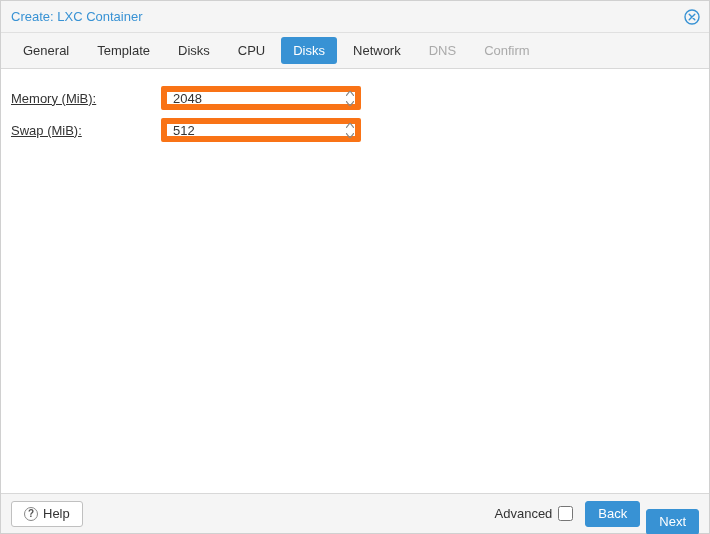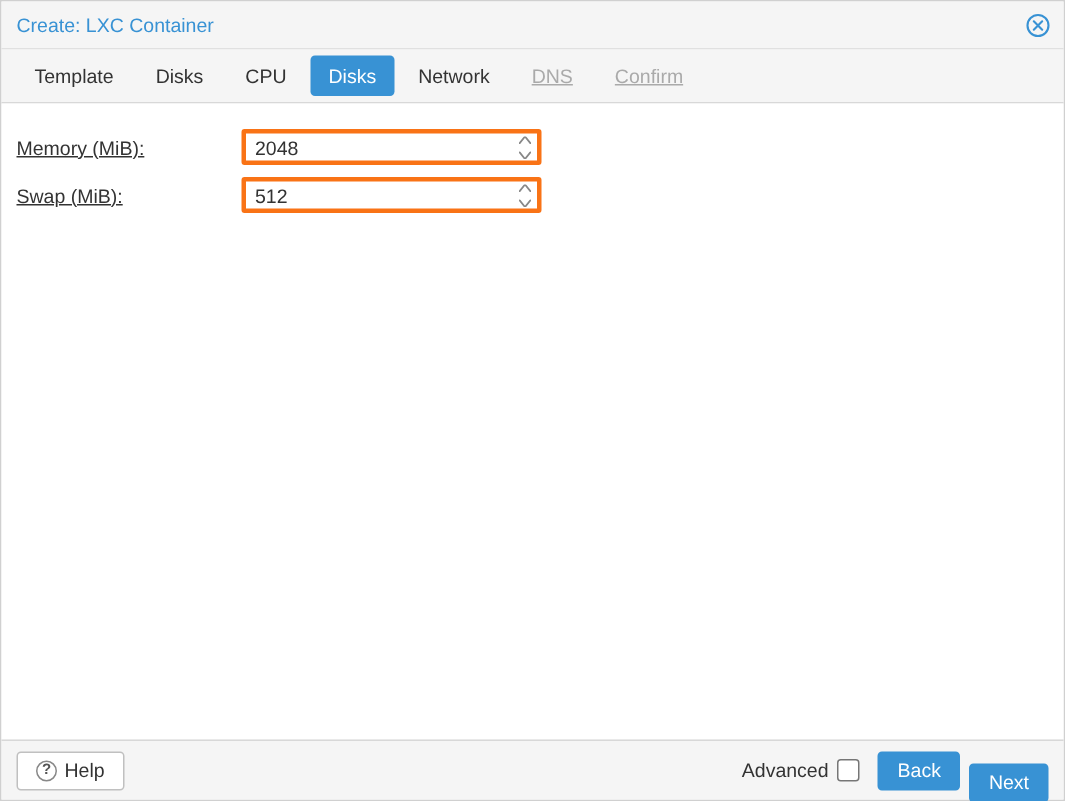--- a/index.html
+++ b/index.html
@@ -55,21 +55,20 @@
     cursor: pointer;
     user-select: none;
   }
   .tab.active {
     background: #3892d4;
     color: #fff;
   }
   .tab.disabled {
     color: #aaa;
     cursor: default;
-    text-decoration: underline;
   }
   .content {
     flex: 1;
     padding: 14px 10px;
     background: #fff;
   }
   .form-row {
     display: flex;
     align-items: center;
     height: 30px;
@@ -83,21 +82,21 @@
   }
   .spinner {
     width: 200px;
     height: 24px;
     position: relative;
     display: flex;
   }
   .spinner input {
     width: 100%;
     height: 24px;
-    border: 3px solid #f97316;
+    border: 6px solid #f97316;
     border-radius: 2px;
     padding: 2px 24px 2px 6px;
     font-size: 13px;
     font-family: inherit;
     color: #333;
     outline: none;
   }
   .spinner .arrows {
     position: absolute;
     right: 1px; top: 1px; bottom: 1px;
@@ -177,20 +176,21 @@
     <span class="title">Create: LXC Container</span>
     <span class="close">
       <svg width="16" height="16" viewBox="0 0 16 16">
         <circle cx="8" cy="8" r="7" fill="none" stroke="#3892d4" stroke-width="1.4"></circle>
         <path d="M5.2 5.2 L10.8 10.8 M10.8 5.2 L5.2 10.8" stroke="#3892d4" stroke-width="1.4" stroke-linecap="round"></path>
       </svg>
     </span>
   </div>
 
   <div class="tabbar" id="tabbar">
+      <div class="tab">General</div>
       <div class="tab">Template</div>
       <div class="tab">Disks</div>
       <div class="tab">CPU</div>
       <div class="tab active">Disks</div>
       <div class="tab">Network</div>
       <div class="tab disabled">DNS</div>
       <div class="tab disabled">Confirm</div>
     </div>
 
   <div class="content">

